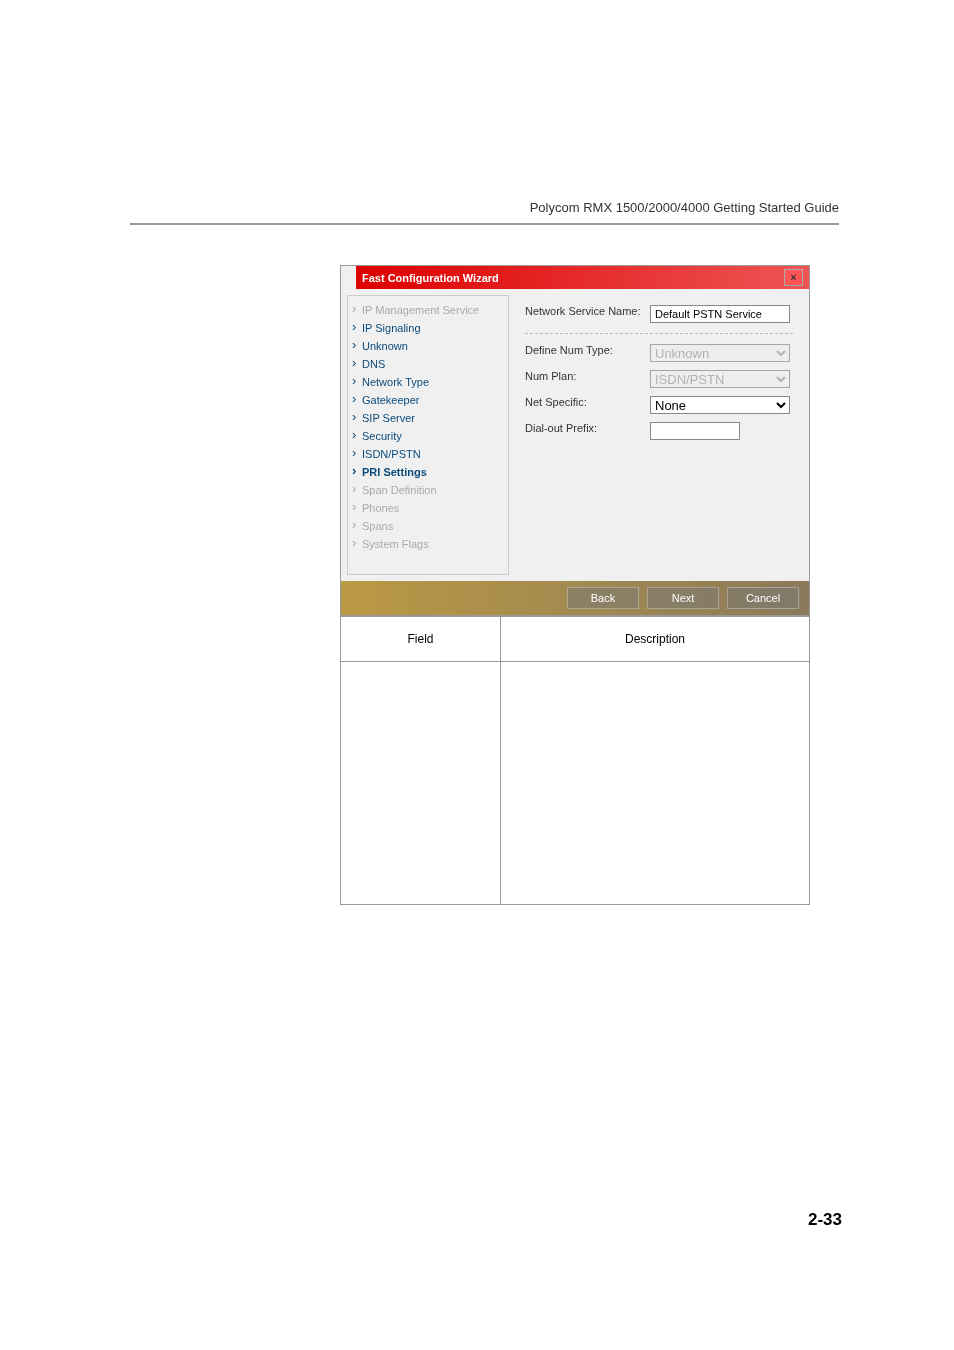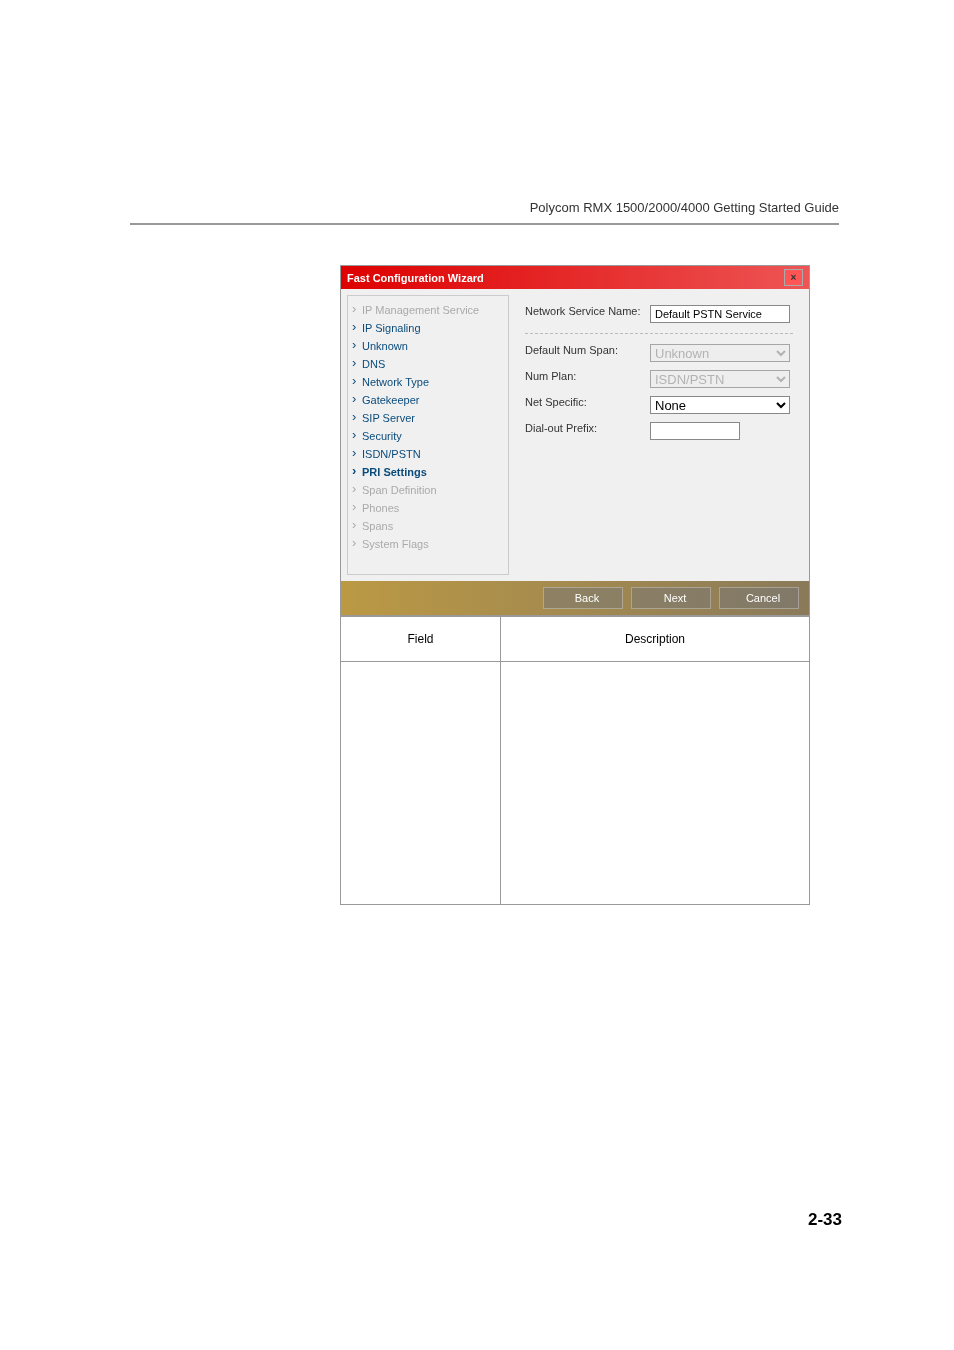--- a/index.html
+++ b/index.html
@@ -48,20 +48,21 @@
 }
 .titlebar {
   background: linear-gradient(to right, #d00, #e55);
   color: #fff;
   font-size: 11px;
   font-weight: bold;
   padding: 3px 6px;
   display: flex;
   justify-content: space-between;
   align-items: center;
+  margin-left: 15px;
 }
 .titlebar .close {
   background: #f55;
   border: 1px solid #aaa;
   width: 17px;
   height: 15px;
   display: flex;
   align-items: center;
   justify-content: center;
   font-size: 10px;
@@ -153,21 +154,20 @@
   background: rgba(120,120,120,0.5);
   color: #fff;
   border: 1px solid rgba(255,255,255,0.3);
   font-size: 11px;
   width: 70px;
   height: 20px;
   display: flex;
   align-items: center;
   justify-content: center;
   cursor: pointer;
-  padding-left: 8px;
 }
 .step-line {
   font-family: "Book Antiqua", Palatino, serif;
   font-size: 15px;
   margin-left: 186px;
   margin-top: 20px;
   margin-bottom: 20px;
 }
 .step-num {
   font-family: Arial, Helvetica, sans-serif;
@@ -243,21 +243,21 @@
         <div class="sidebar-item disabled"><span>Spans</span></div>
         <div class="sidebar-item disabled"><span>System Flags</span></div>
       </div>
       <div class="right-pane">
         <div class="field-row">
           <span class="field-label">Network Service Name:</span>
           <input class="field-input" style="width: 140px;" value="Default PSTN Service">
         </div>
         <hr class="separator">
         <div class="field-row">
-          <span class="field-label">Default Num Span:</span>
+          <span class="field-label">Define Num Type:</span>
           <select class="field-select disabled" disabled="">
             <option>Unknown</option>
           </select>
         </div>
         <div class="field-row">
           <span class="field-label">Num Plan:</span>
           <select class="field-select disabled" disabled="">
             <option>ISDN/PSTN</option>
           </select>
         </div>

